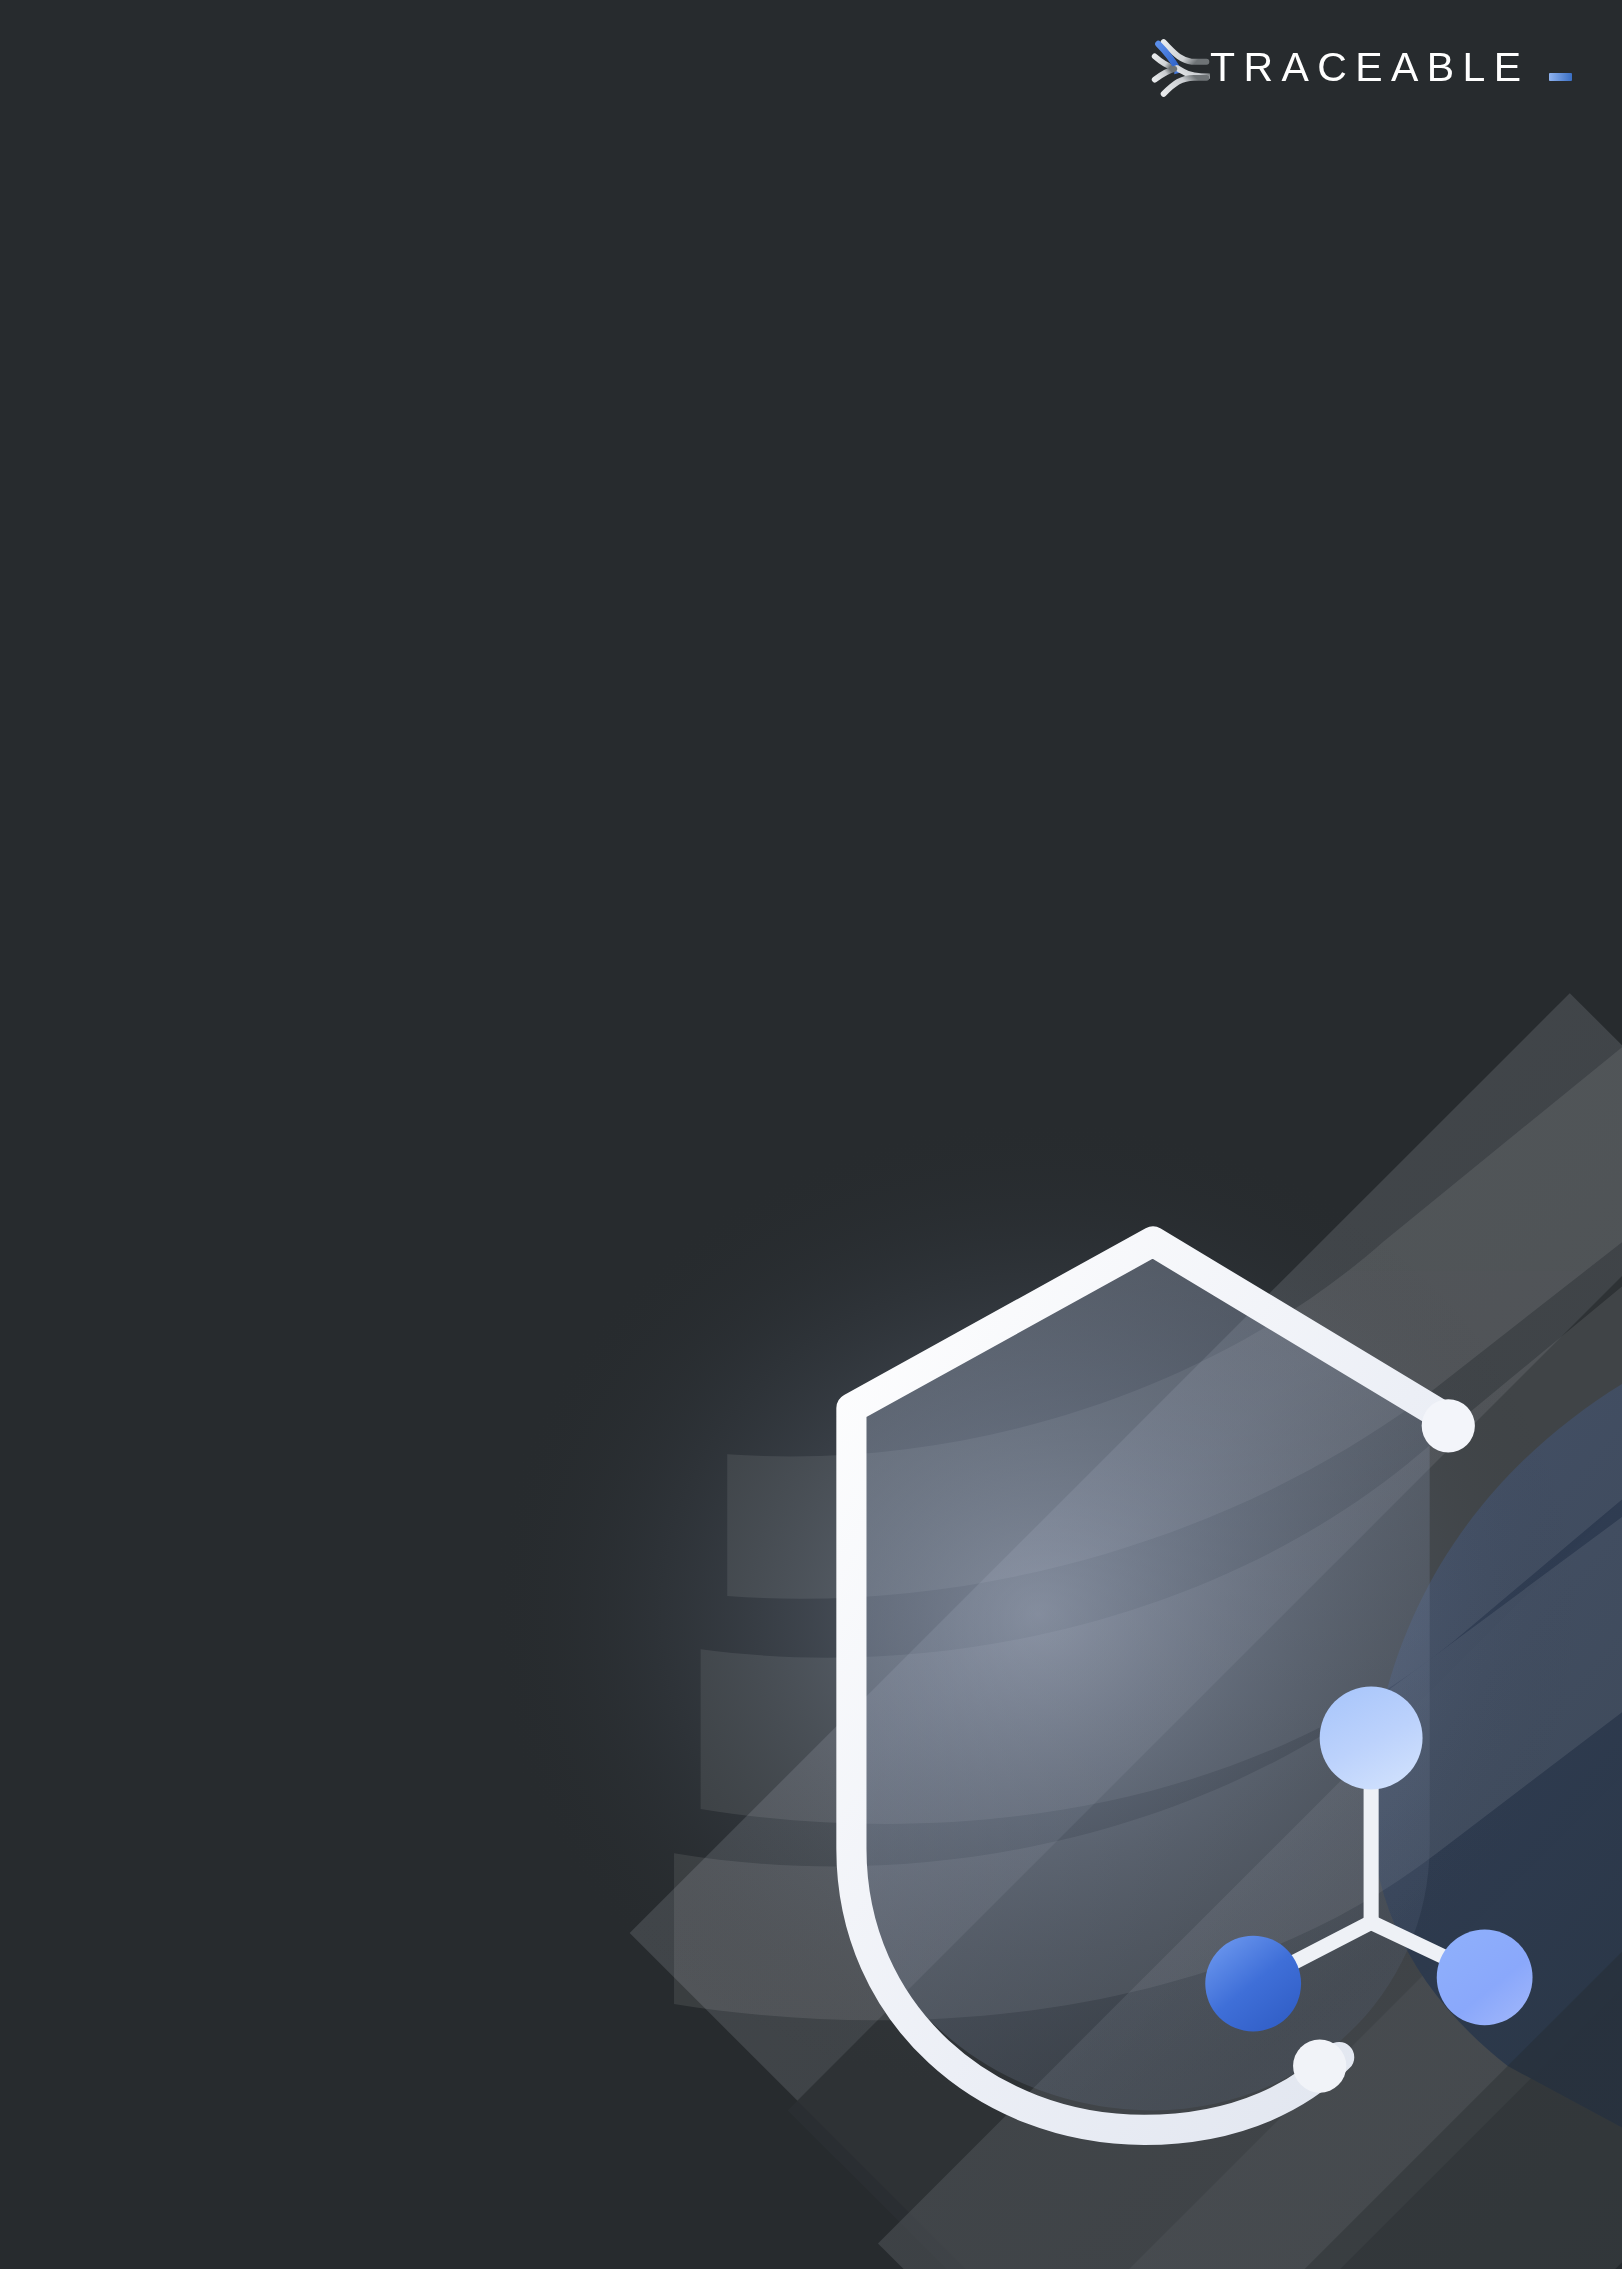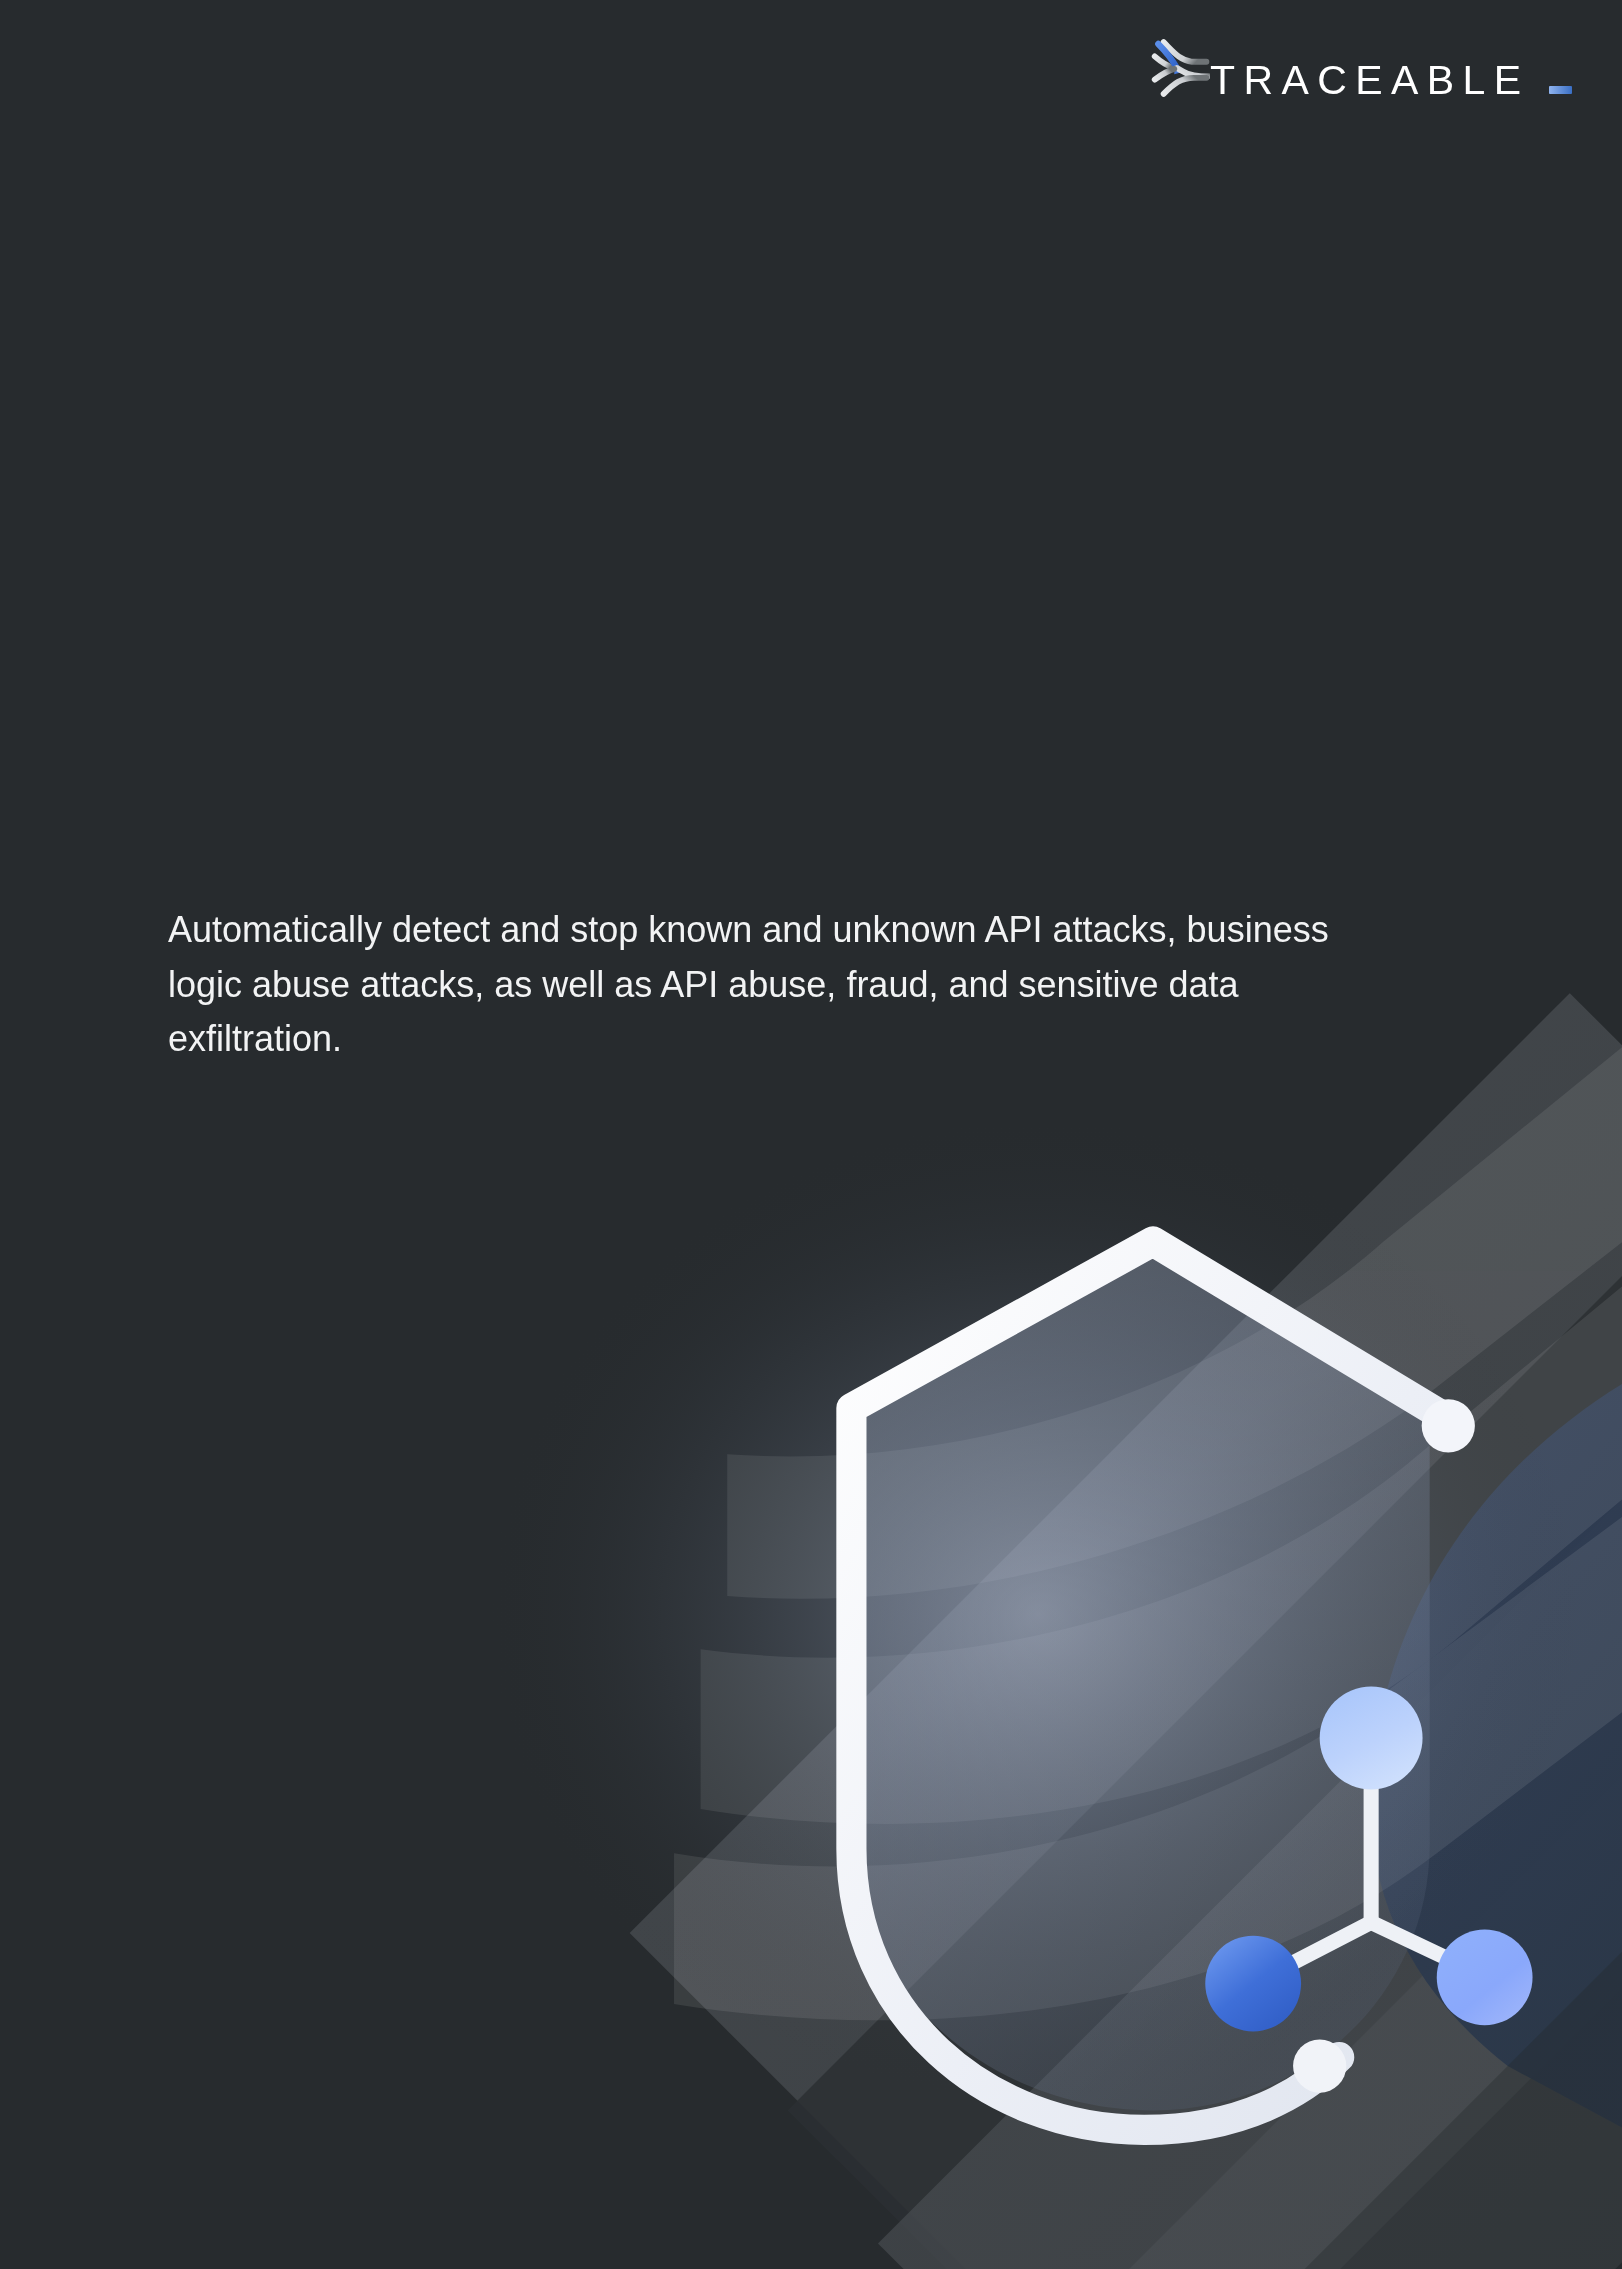--- a/index.html
+++ b/index.html
@@ -24,21 +24,21 @@
     pointer-events: none;
   }
   .art svg { display: block; width: 100%; height: 100%; }
 
   
   .logo-row {
     position: absolute;
     top: 34px;
     right: 51px;
     display: flex;
-    align-items: flex-end;
+    align-items: center;
     height: 67px;
   }
   .logo-mark { width: 66px; height: 66px; flex: 0 0 auto; }
   .logo-word {
     display: flex;
     align-items: center;
     gap: 16px;
   }
   .logo-word .txt {
     color: #ffffff;
@@ -222,16 +222,15 @@
         <path d="M12 50 C20 44 27 40 34 38" fill="none" stroke="url(#lmGray2)" stroke-width="6.5" stroke-linecap="round"></path>
         <path d="M22 66 C34 54 42 48 56 48 L70 48" fill="none" stroke="url(#lmGray2)" stroke-width="6.5" stroke-linecap="round"></path>
       </svg>
     </span>
     <span class="logo-word">
       <span class="txt">TRACEABLE</span>
       <span class="logo-underscore"></span>
     </span>
   </div>
 
-  <p class="subtitle">Automatically detect and stop known and unknown API attacks, business logic abuse attacks, as well as API abuse, fraud, and sensitive data exfiltration.</p>
 
 </div>
 
 
 </body></html>

